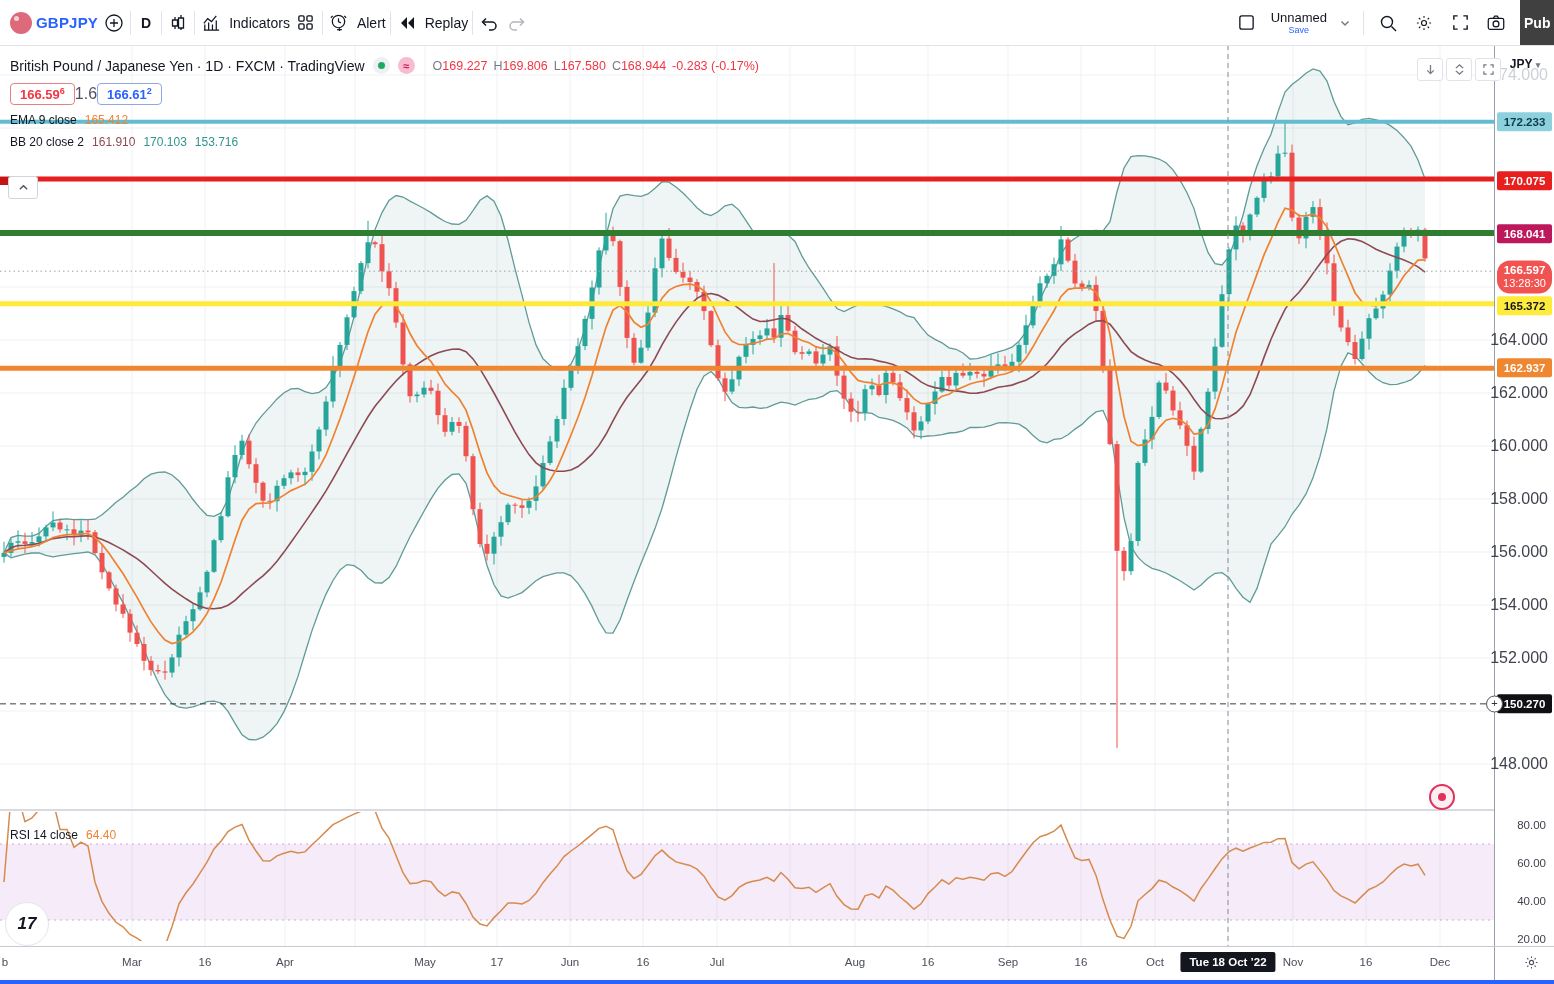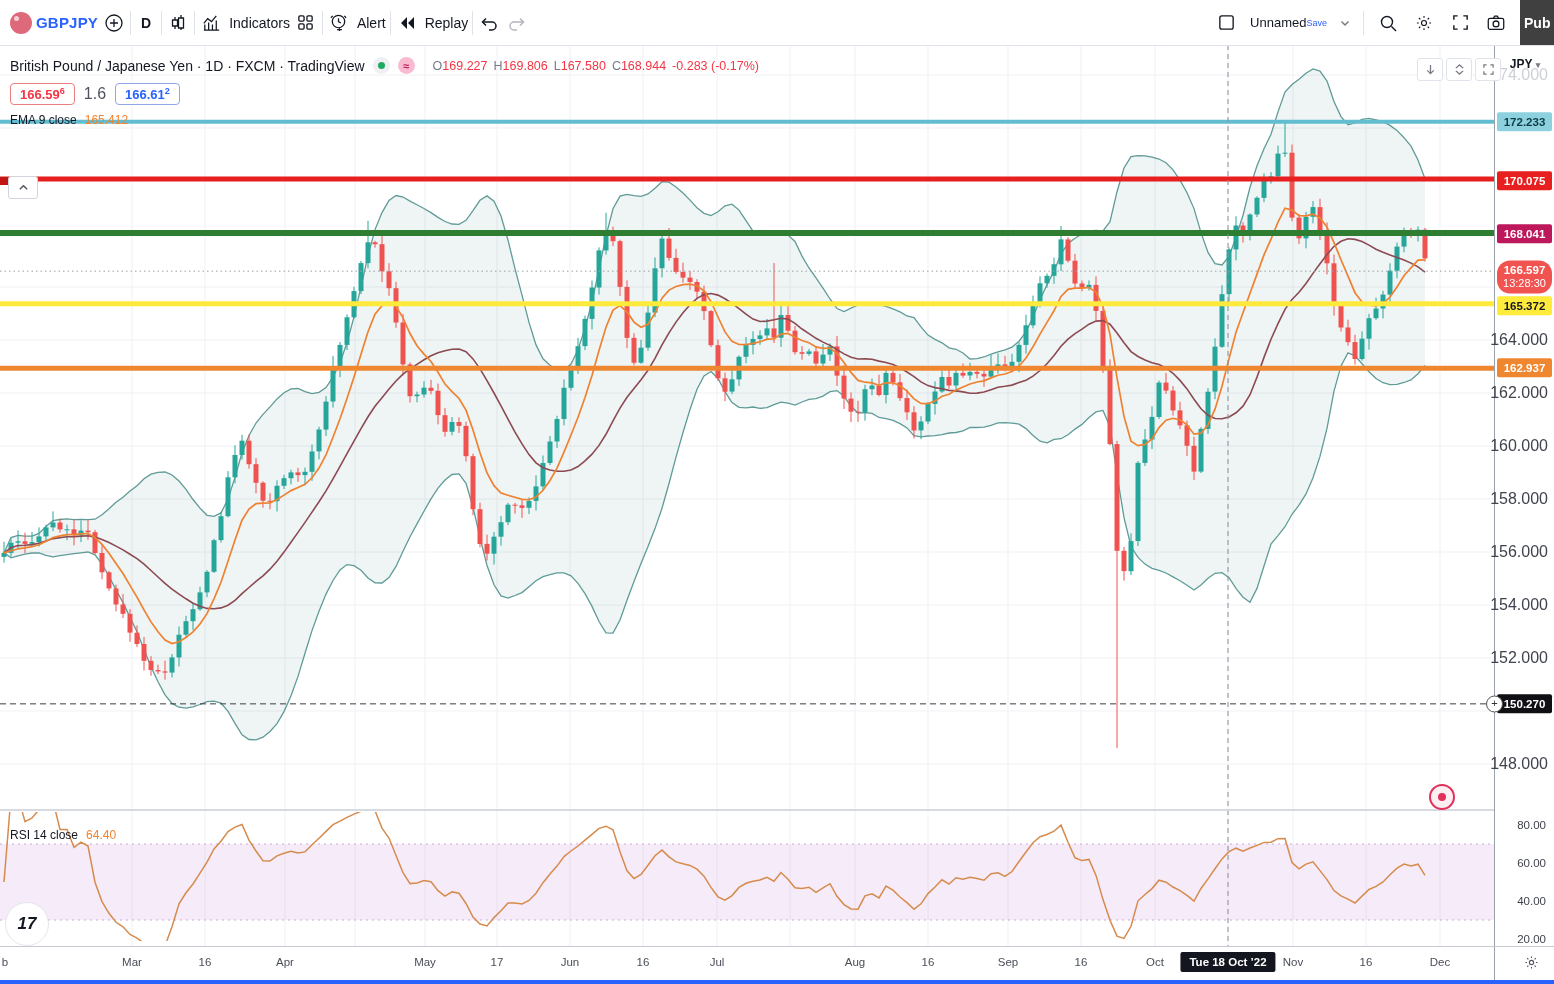--- a/index.html
+++ b/index.html
@@ -8,21 +8,21 @@
   
   #toolbar{position:absolute;left:0;top:0;width:1554px;height:45px;background:#fff;
            border-bottom:1px solid #e0e3eb;display:flex;align-items:center;z-index:40;}
   .tb-left{display:flex;align-items:center;gap:4px;padding-left:10px;}
   .tb-right{position:absolute;right:0;top:0;height:45px;display:flex;align-items:center;gap:12px;}
   .tb-sep{width:1px;height:24px;background:#e0e3eb;}
   .tb-btn{display:flex;align-items:center;gap:6px;color:#131722;font-size:14px;cursor:pointer;}
   .tb-ico{display:inline-flex;align-items:center;justify-content:center;width:24px;height:24px;color:#131722;}
   #symbol-name{color:#2962ff;font-weight:700;font-size:15px;letter-spacing:.2px;}
   #interval-btn{font-size:14px;font-weight:600;padding:0 6px;}
-  #layout-name-wrap{display:flex;flex-direction:row;align-items:center;line-height:1;}
+  #layout-name-wrap{display:flex;flex-direction:column;align-items:center;line-height:1;}
   #layout-name{font-size:13px;color:#131722;}
   #save-label{font-size:9px;color:#2962ff;margin-top:2px;}
   #publish-btn{width:30px;height:45px;background:#404040;color:#fff;font-size:14px;font-weight:600;
                display:flex;align-items:center;padding-left:4px;overflow:hidden;white-space:nowrap;}
   .logo-dot{width:22px;height:22px;border-radius:50%;background:radial-gradient(circle at 35% 35%,#f inv,#d94f63);
             background:#d94f63;position:relative;opacity:.85;}
   .logo-dot:after{content:"";position:absolute;left:4px;top:4px;width:5px;height:5px;border-radius:50%;background:#fff;opacity:.7;}
   
   #stage{position:absolute;left:0;top:45px;width:1554px;height:935px;}
   #chart-svg{position:absolute;left:0;top:0;}
@@ -30,21 +30,21 @@
   #pane-header{position:absolute;left:10px;top:12px;z-index:20;}
   #title-row{display:flex;align-items:center;gap:8px;font-size:14px;}
   #chart-title{color:#131722;}
   .chip{width:17px;height:17px;border-radius:50%;display:inline-flex;align-items:center;justify-content:center;}
   .chip-status{background:#eef0f3;}
   .chip-status i{width:7px;height:7px;border-radius:50%;background:#1faa62;}
   .chip-approx{background:#f8bbd0;color:#c2185b;font-size:11px;font-weight:700;}
   #ohlc{display:flex;gap:6px;font-size:12.5px;margin-left:10px;}
   .ohlc-l{color:#787b86;}
   .ohlc-v,#ohlc-change{color:#f23645;}
-  #quote-row{display:flex;align-items:center;margin-top:9px;gap:9px;}
+  #quote-row{display:flex;align-items:center;margin-top:9px;}
   .quote-box{border:1px solid;border-radius:4px;font-size:13px;font-weight:600;padding:2px 9px;background:#fff;}
   #sell-box{border-color:#e8807f;color:#f23645;}
   #buy-box{border-color:#90a6e8;color:#2962ff;}
   .quote-box sup{font-size:9px;}
   #spread{font-size:16px;color:#50535e;}
   .ind-row{margin-top:8px;font-size:12px;display:flex;gap:8px;align-items:center;}
   .ind-label{color:#131722;}
   
   #pane-controls{position:absolute;left:1417px;top:13px;display:flex;gap:3px;z-index:20;}
   .pane-ctl{width:24px;height:21px;border:1px solid #e0e3eb;border-radius:3px;background:#fff;color:#787b86;
@@ -698,20 +698,26 @@
       </div>
       <div id="quote-row">
         <span id="sell-box" class="quote-box"><span>166.59</span><sup>6</sup></span>
         <span id="spread">1.6</span>
         <span id="buy-box" class="quote-box"><span>166.61</span><sup>2</sup></span>
       </div>
       <div class="ind-row">
         <span class="ind-label">EMA 9 close</span>
         <span style="color:#ef8230;">165.412</span>
       </div>
+      <div class="ind-row">
+        <span class="ind-label">BB 20 close 2</span>
+        <span style="color:#8c4a52;">161.910</span>
+        <span style="color:#2f958d;">170.103</span>
+        <span style="color:#2f958d;">153.716</span>
+      </div>
     </div>
 
     <div id="pane-controls">
       <span class="pane-ctl">
         <svg width="11" height="11" viewBox="0 0 12 12" fill="none" stroke="#787b86" stroke-width="1.4">
             <path d="M6 1v9M2.5 7L6 10.5 9.5 7"></path>
           </svg>
       </span>
       <span class="pane-ctl">
         <svg width="11" height="11" viewBox="0 0 12 12" fill="none" stroke="#787b86" stroke-width="1.4">

